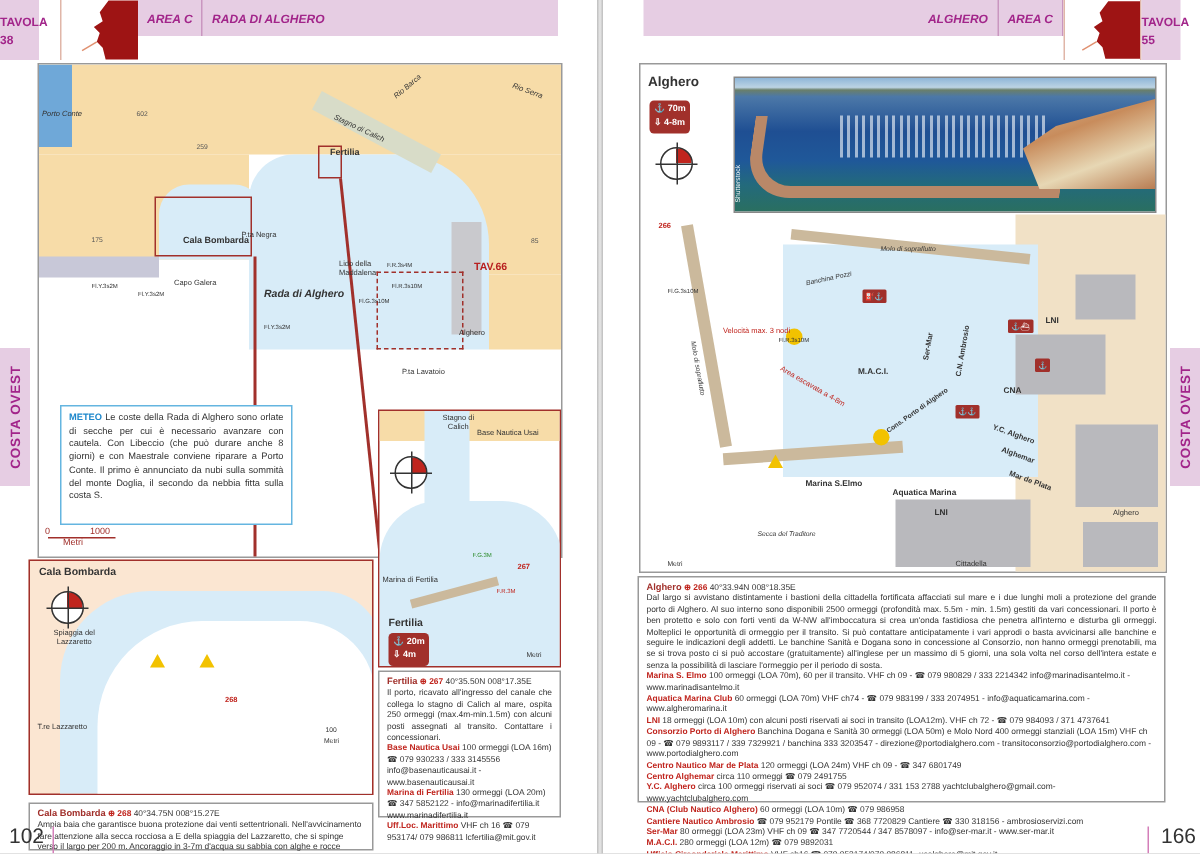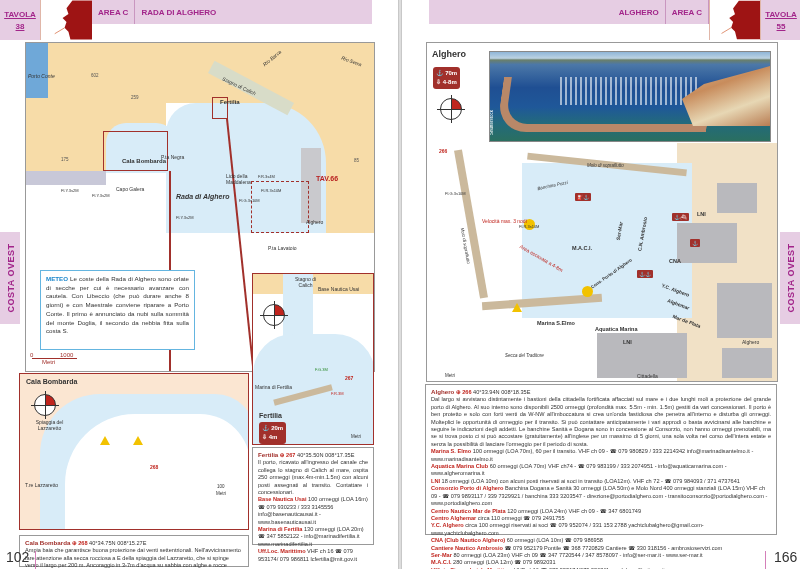--- a/index.html
+++ b/index.html
@@ -6,22 +6,22 @@
   html, body { width: 800px; height: 569px; overflow: hidden; background: #d9d9d9; }
   body { font-family: "Liberation Sans", sans-serif; position: relative; }
 
   .page { position: absolute; top: 0; height: 569px; background: #fff; overflow: hidden; }
   .page.left { left: 0; width: 398px; }
   .page.right { left: 402px; width: 398px; }
   .gutter { position: absolute; left: 398px; top: 0; width: 4px; height: 569px; background: linear-gradient(90deg,#bdbdbd,#e8e8e8,#bdbdbd); }
 
   
   .hdr { position: absolute; top: 0; height: 24px; background: #e6cde3; color: #a2258a; font-weight: bold; font-size: 8px; display: flex; align-items: center; }
-  .hdr span { padding: 0 6px; border-right: 1px solid #c996c0; height: 100%; display: flex; align-items: center; }
-  .tavola { position: absolute; top: 0; width: 40px; height: 40px; background: #e6cde3; color: #a2258a; font-weight: bold; font-size: 8px; text-align: center; padding-top: 9px; line-height: 12px; text-decoration: underline; }
+  .hdr span { padding: 0 6px; border-right: 1px solid #c996c0; height: 100%; display: flex; align-items: center; font-style: italic; }
+  .tavola { position: absolute; top: 0; width: 26px; height: 40px; background: #e6cde3; color: #a2258a; font-weight: bold; font-size: 8px; text-align: left; padding-top: 9px; line-height: 12px; }
   .sardinia { position: absolute; top: 0; width: 52px; height: 40px; background: #fff; border-left: 1px solid #e0b6a8; }
   .sardinia svg { width: 100%; height: 100%; }
 
   .side-tab { position: absolute; top: 232px; width: 20px; height: 92px; background: #e6cde3; color: #a2258a; font-weight: bold; font-size: 9px; letter-spacing: 0.5px; display: flex; align-items: center; justify-content: center; }
   .side-tab span { transform: rotate(-90deg); white-space: nowrap; }
 
   .pagenum { position: absolute; bottom: 4px; font-size: 14px; color: #333; }
   .pn-rule { position: absolute; bottom: 0; width: 1px; height: 18px; background: #d47fb9; }
 
   

